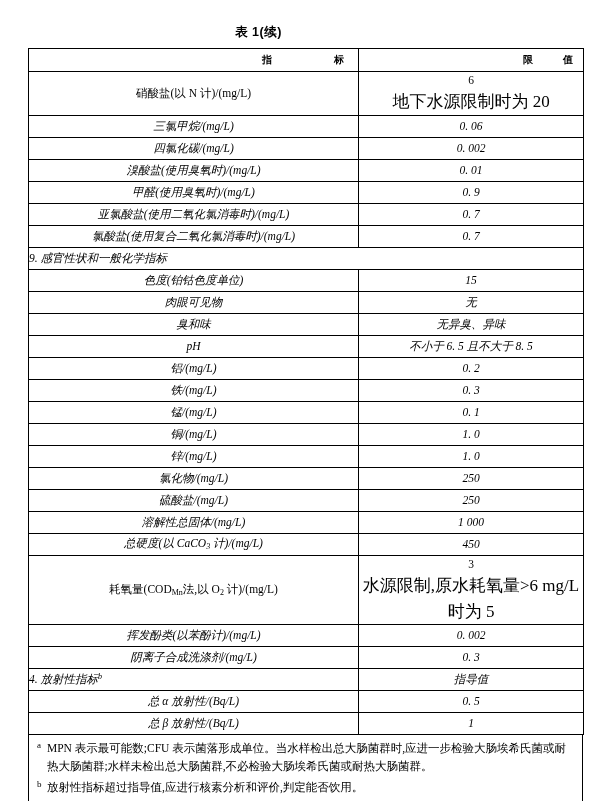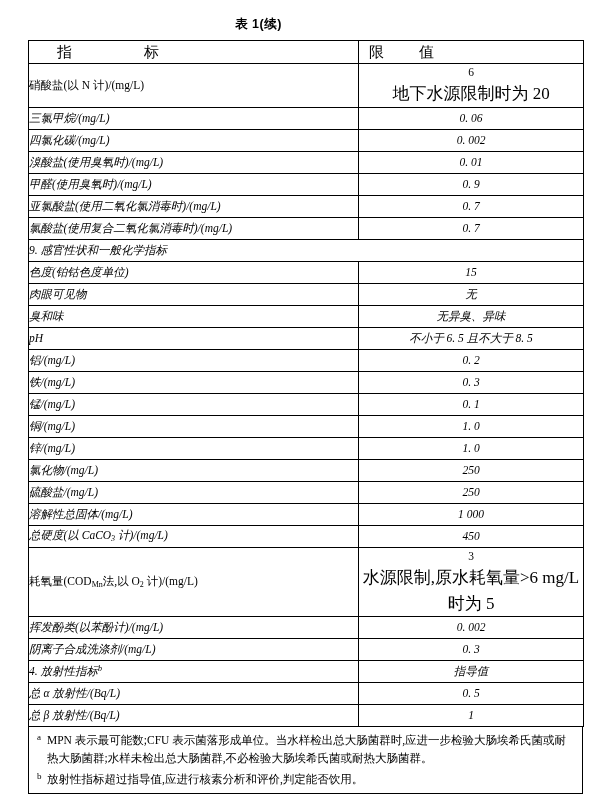--- a/index.html
+++ b/index.html
@@ -13,21 +13,21 @@
     font-family: "Liberation Serif", "DejaVu Serif", serif;
     color: #000000;
     position: relative;
     overflow: hidden;
   }
   .page {
     width: 517px;
     height: 801px;
     position: relative;
     box-sizing: border-box;
-    padding: 8px 28px;
+    padding: 16px 28px;
   }
   .doc-title {
     text-align: center;
     font-size: 12.5px;
     font-family: "Liberation Sans", "DejaVu Sans", sans-serif;
     font-weight: bold;
     letter-spacing: 0.5px;
     padding-top: 8px;
     padding-bottom: 7px;
   }
@@ -36,36 +36,36 @@
     width: 555px;
     table-layout: fixed;
     font-size: 11.5px;
   }
   table.main td, table.main th {
     border: 1px solid #000000;
     padding: 0;
     vertical-align: middle;
   }
   .hdr td {
-    text-align: left;
-    font-weight: normal;
+    text-align: right;
+    font-weight: bold;
     height: 22px;
-    font-size: 15px;
+    font-size: 10px;
   }
   .hdr .left-head {
     letter-spacing: 14px;
     padding-left: 28px;
   }
   .hdr .right-head {
     letter-spacing: 10px;
     padding-left: 10px;
   }
   td.ind {
     padding: 3px 0 3px 8px;
-    text-align: left;
+    text-align: center;
     line-height: 1.5;
   }
   td.val {
     text-align: center;
     line-height: 1.5;
     padding: 3px 2px;
     font-family: "Liberation Serif", "DejaVu Serif", serif;
   }
   td.section {
     text-align: left;

